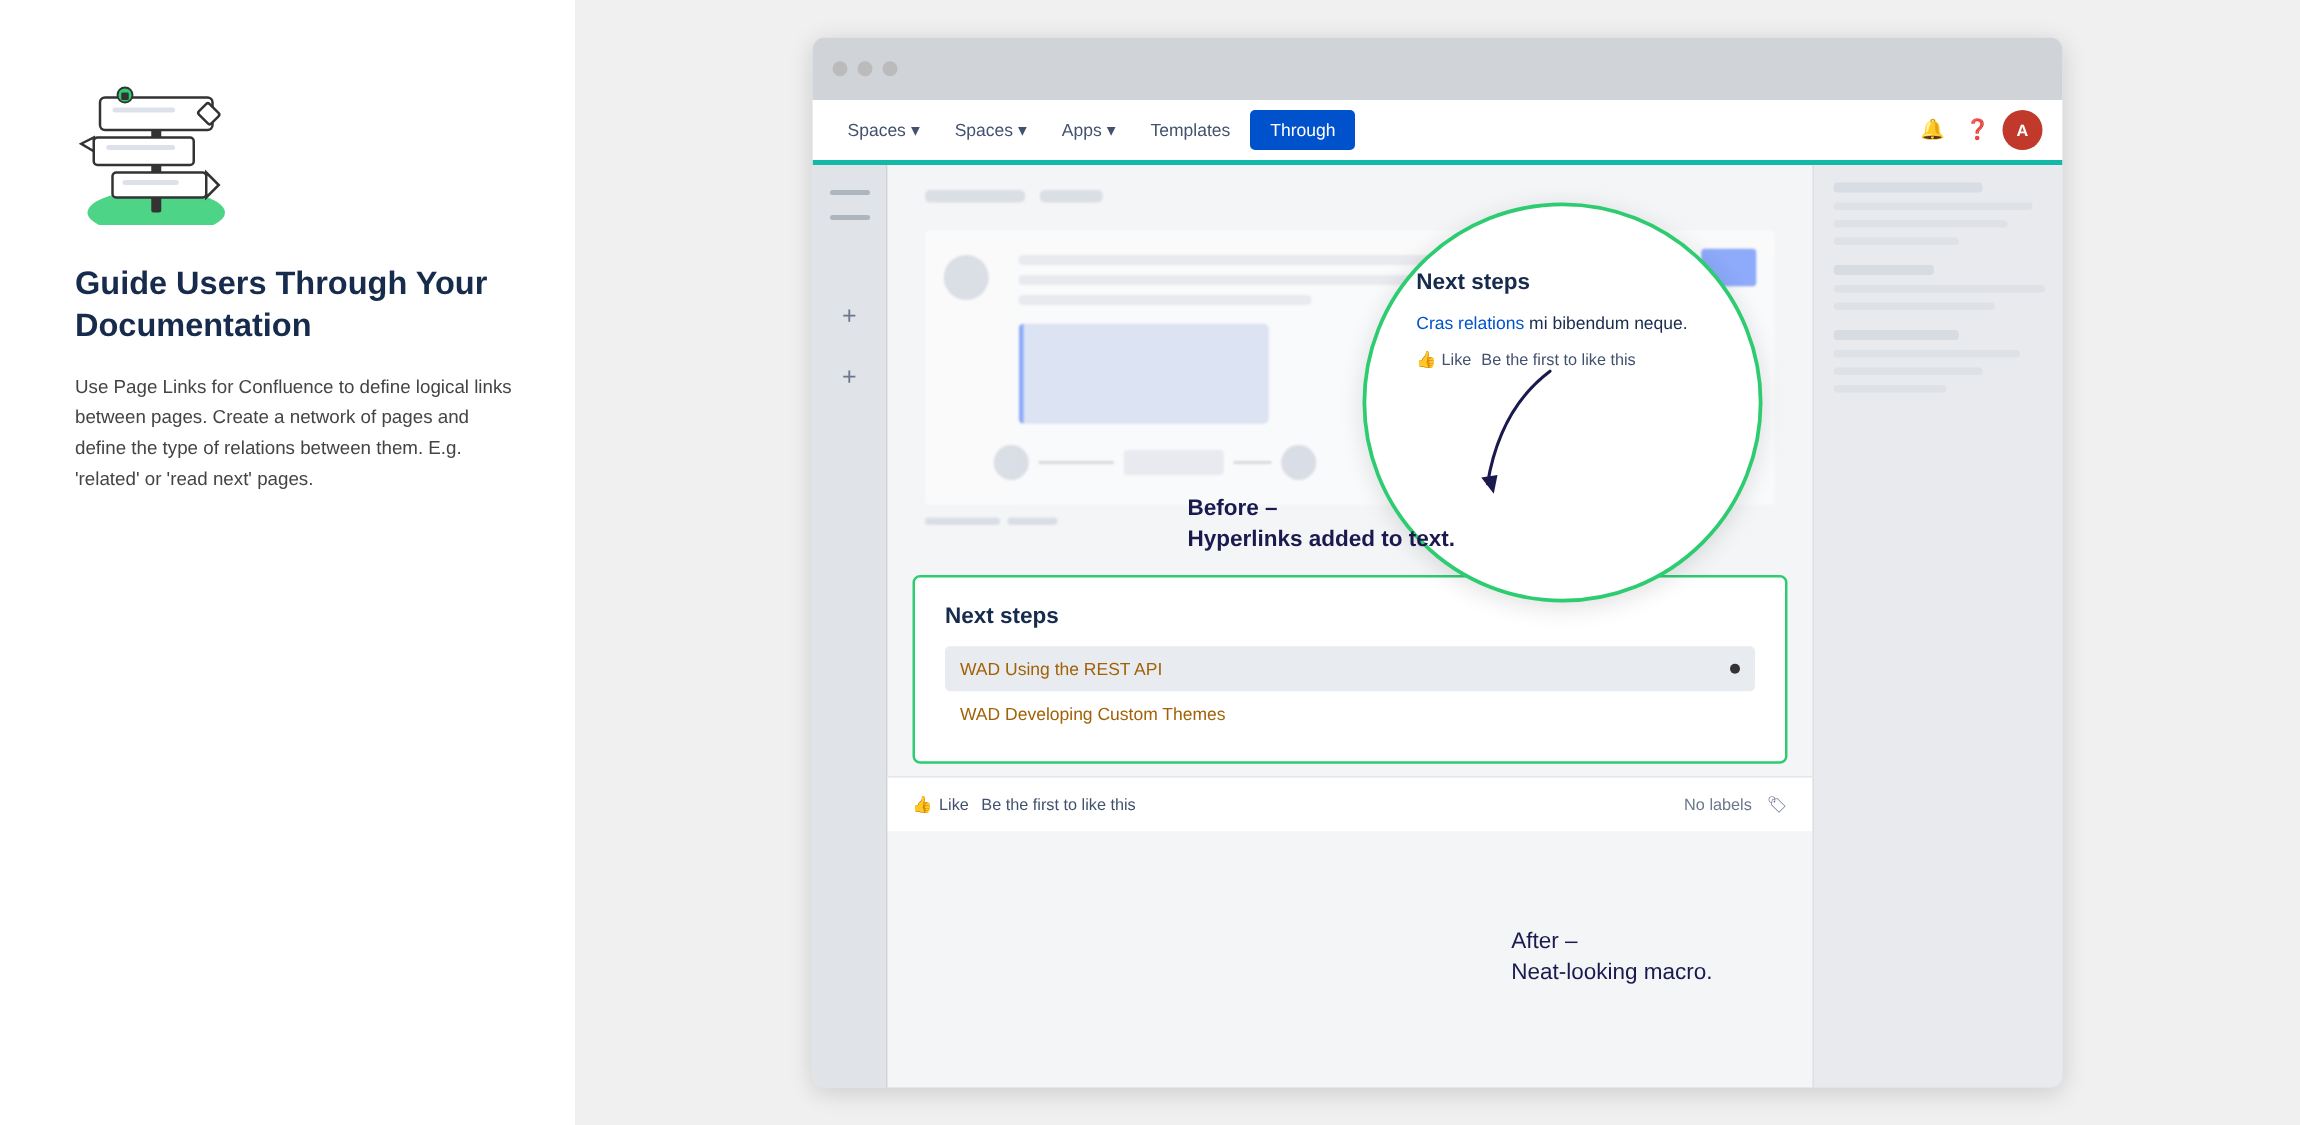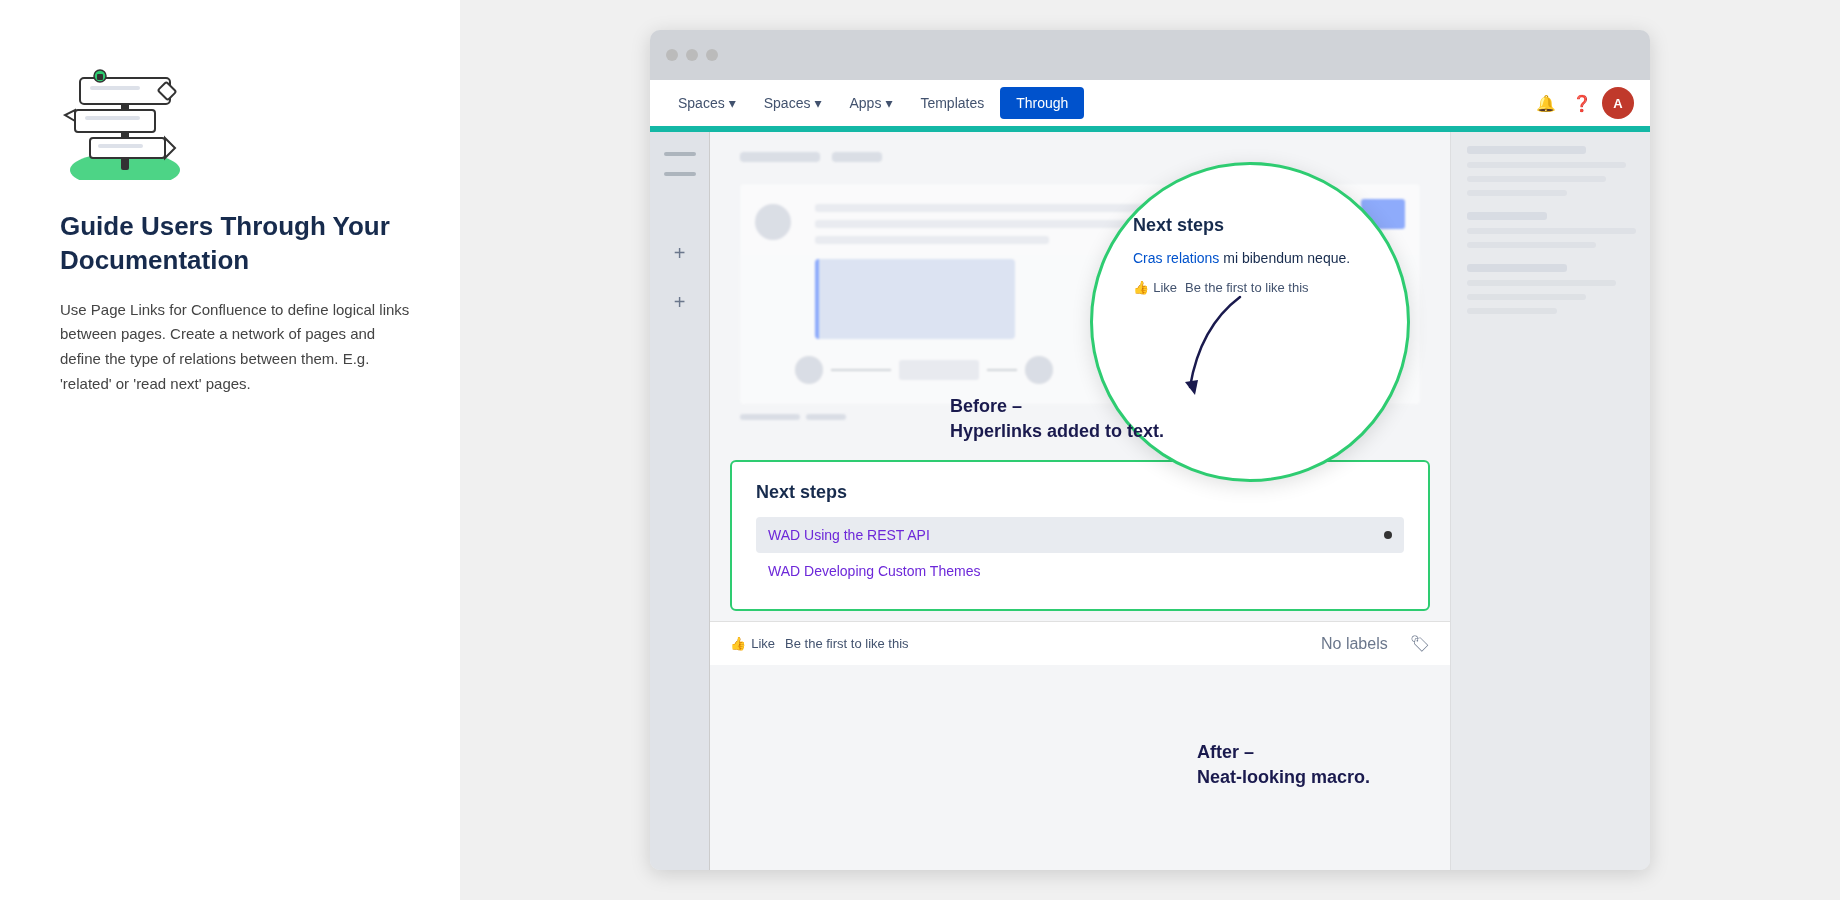--- a/index.html
+++ b/index.html
@@ -108,21 +108,21 @@
     }
 
     
     .confluence-nav {
       background: #fff;
       height: 52px;
       display: flex;
       align-items: center;
       padding: 0 16px;
       gap: 4px;
-      border-bottom: 6px solid #14b8a6;
+      border-bottom: 4px solid #14b8a6;
     }
 
     .nav-item {
       padding: 8px 12px;
       font-size: 14px;
       color: #42526E;
       cursor: pointer;
       display: flex;
       align-items: center;
       gap: 4px;
@@ -389,21 +389,21 @@
       font-size: 18px;
       font-weight: 600;
       color: #172B4D;
       margin-bottom: 14px;
     }
 
     .next-steps-row {
       padding: 10px 12px;
       border-radius: 4px;
       font-size: 14px;
-      color: #6d28d9;
+      color: #a16207;
       cursor: pointer;
       display: flex;
       align-items: center;
     }
 
     .next-steps-row:hover, .next-steps-row.highlighted {
       background: #F4F5F7;
     }
 
     .next-steps-row.highlighted {
@@ -411,21 +411,21 @@
     }
 
     
     .annotation-after {
       position: absolute;
       bottom: 80px;
       right: 80px;
       font-family: 'Comic Sans MS', cursive, sans-serif;
       font-size: 18px;
       color: #1a1a4e;
-      font-weight: bold;
+      font-weight: normal;
       line-height: 1.4;
       z-index: 20;
       pointer-events: none;
     }
 
     
     .page-footer {
       background: #fff;
       border-top: 1px solid #e0e0e0;
       height: 44px;
@@ -443,23 +443,23 @@
       gap: 5px;
       cursor: pointer;
       color: #42526E;
       font-size: 13px;
     }
 
     .footer-no-labels {
       margin-left: auto;
       display: flex;
       align-items: flex-end;
-      gap: 22px;
+      gap: 12px;
       color: #6B778C;
-      font-size: 16px;
+      font-size: 13px;
     }
 
     
     .cursor-dot {
       position: absolute;
       width: 8px;
       height: 8px;
       background: #333;
       border-radius: 50%;
       z-index: 30;

